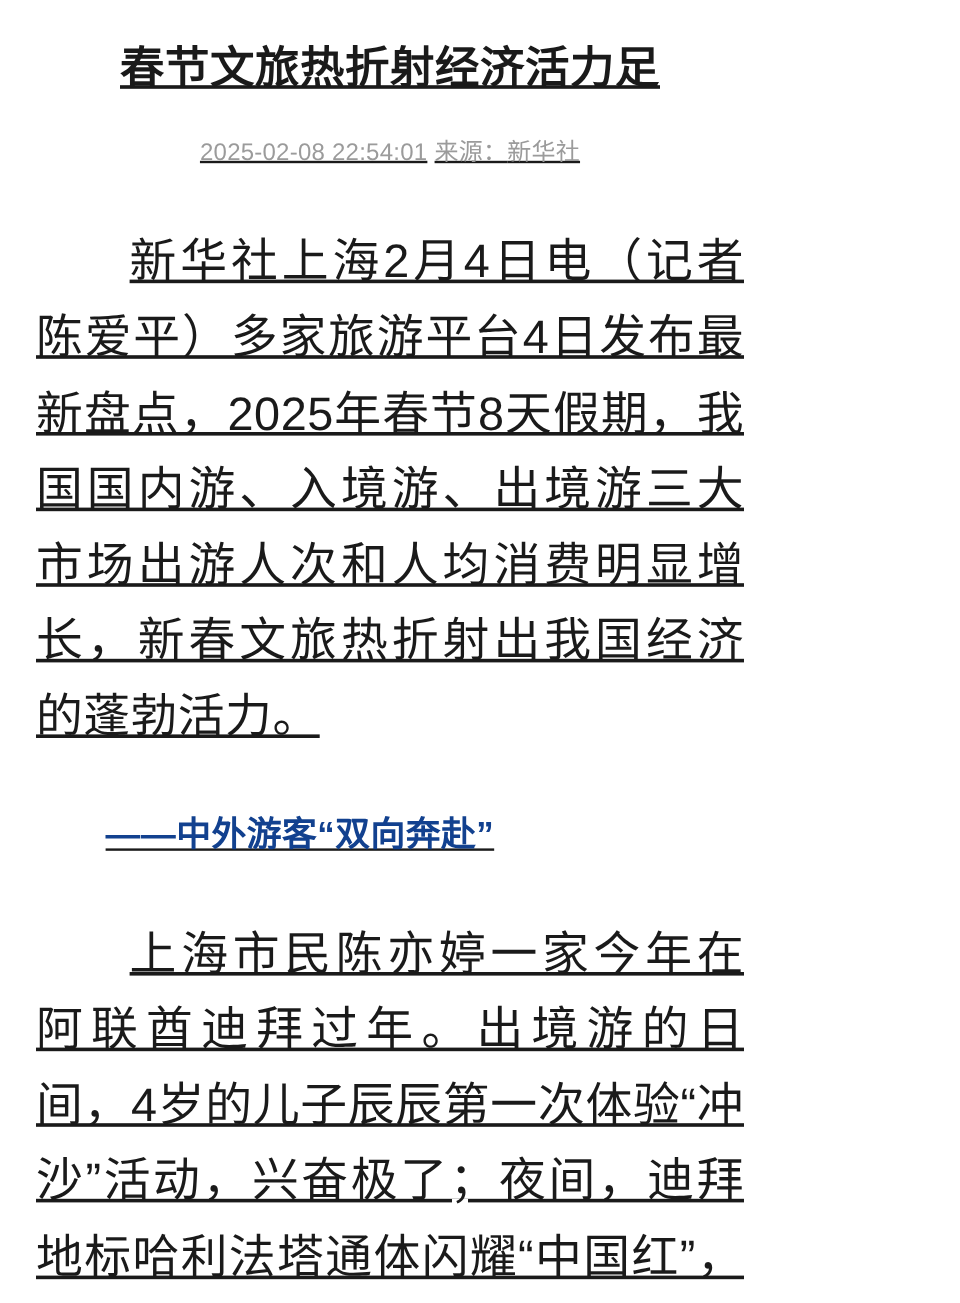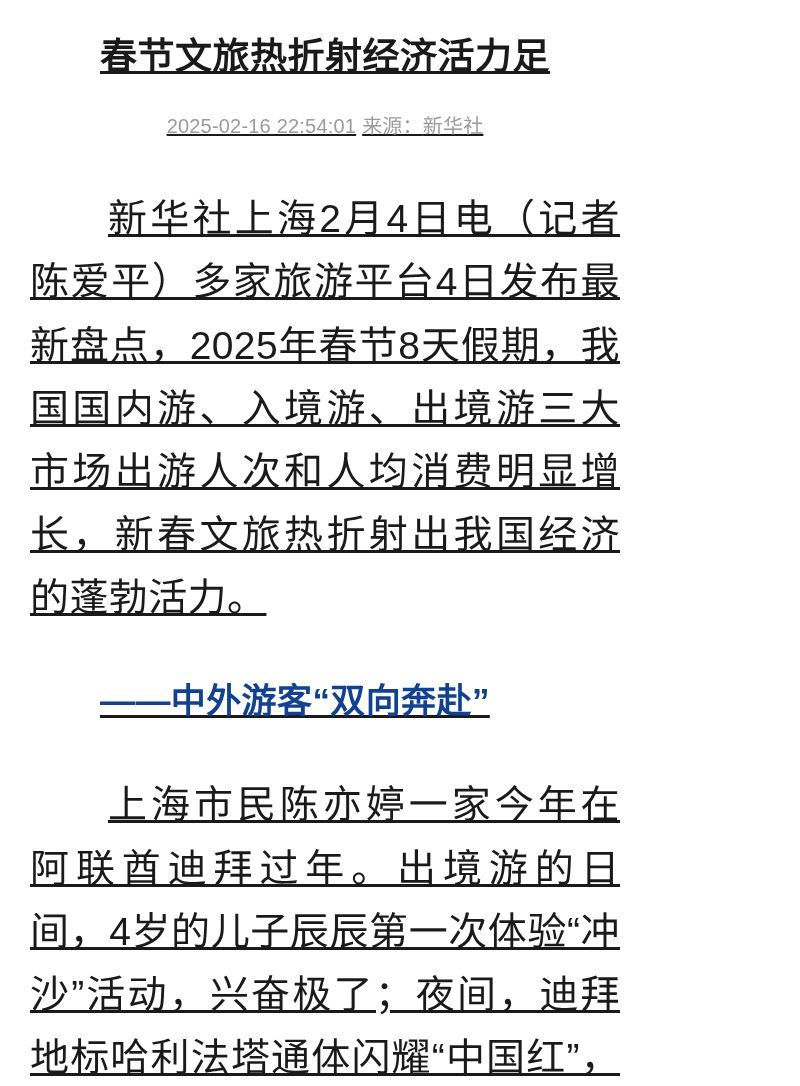--- a/index.html
+++ b/index.html
@@ -46,38 +46,38 @@
     font-size: 39px;
     line-height: 1.62;
     color: #1a1a1a;
     margin: 0 0 30px 0;
     text-align: justify;
     text-justify: inter-ideograph;
     text-indent: 2em;
     letter-spacing: 0.4px;
   }
   .subhead {
-    font-size: 35px;
+    font-size: 29px;
     line-height: 1.6;
     font-weight: bold;
     color: #12418f;
     margin: 44px 0 44px 0;
     text-indent: 2em;
     letter-spacing: 0.4px;
   }
 </style>
 </head>
 <body>
 
 <div class="article">
 
   <h1 class="headline">春节文旅热折射经济活力足</h1>
 
   <div class="meta">
-    <span>2025-02-16 22:54:01</span><span class="meta-sep"></span><span>来源：</span><span>新华社</span>
+    <span>2025-02-08 22:54:01</span><span class="meta-sep"></span><span>来源：</span><span>新华社</span>
   </div>
 
   <p class="body-text">新华社上海2月4日电（记者陈爱平）多家旅游平台4日发布最新盘点，2025年春节8天假期，我国国内游、入境游、出境游三大市场出游人次和人均消费明显增长，新春文旅热折射出我国经济的蓬勃活力。</p>
 
   <p class="subhead">——中外游客“双向奔赴”</p>
 
   <p class="body-text">上海市民陈亦婷一家今年在阿联酋迪拜过年。出境游的日间，4岁的儿子辰辰第一次体验“冲沙”活动，兴奋极了；夜间，迪拜地标哈利法塔通体闪耀“中国红”，吸引来自世界各地的游客纷纷驻足拍照、欢呼。</p>
 
 </div>
 

